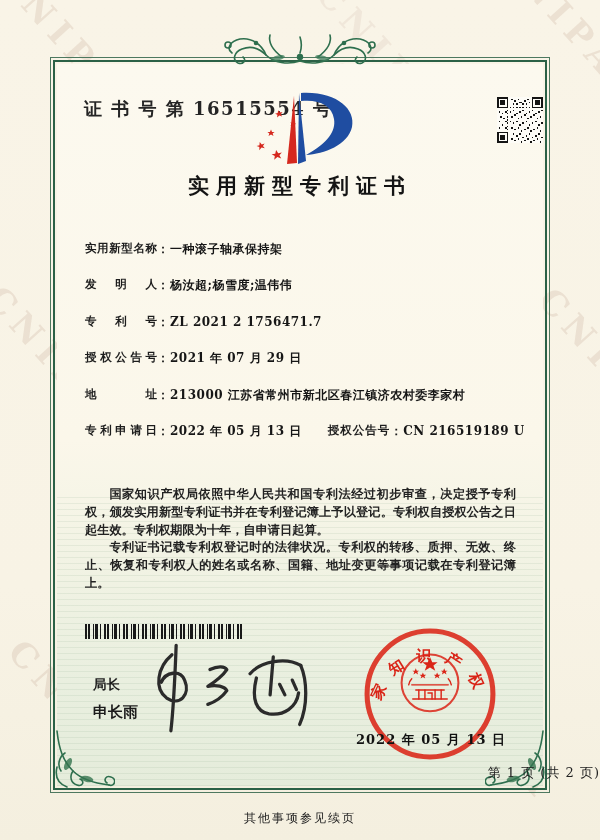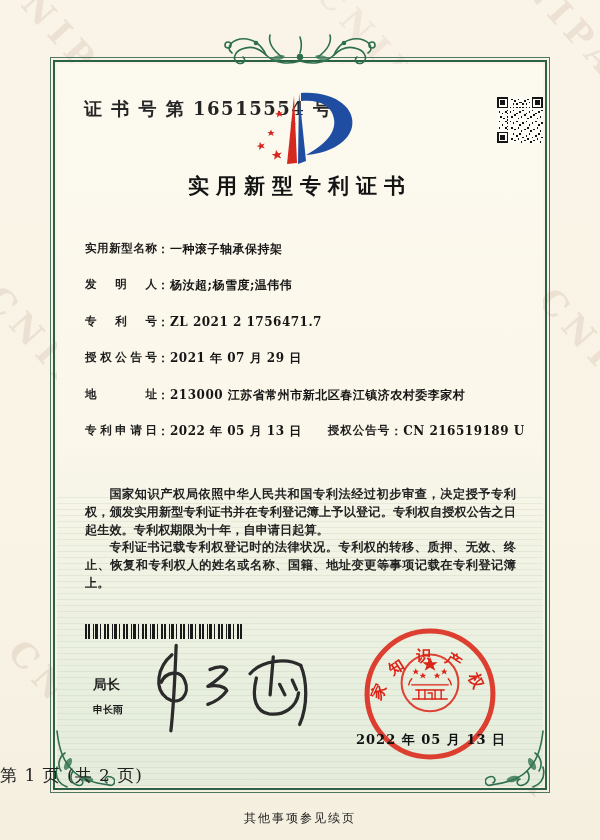--- a/index.html
+++ b/index.html
@@ -66,29 +66,29 @@
 
   
   .barcode { position:absolute; left:85px; top:624px; width:157px; height:15px; z-index:4;
     background-image:repeating-linear-gradient(90deg,
       #191919 0 2px, rgba(0,0,0,0) 2px 3px, #191919 3px 5px, rgba(0,0,0,0) 5px 8px,
       #191919 8px 9px, rgba(0,0,0,0) 9px 10px, #191919 10px 13px, rgba(0,0,0,0) 13px 15px,
       #191919 15px 16px, rgba(0,0,0,0) 16px 19px); }
 
   
   .off-title { position:absolute; left:93px; top:676px; font-size:13.5px; font-weight:700; z-index:4; }
-  .off-name  { position:absolute; left:93px; top:703px; font-size:10px; font-weight:700; z-index:4; }
+  .off-name  { position:absolute; left:93px; top:703px; font-size:15px; font-weight:700; z-index:4; }
   .sig { position:absolute; left:140px; top:640px; width:180px; height:95px; z-index:5; }
 
   .seal { position:absolute; left:362px; top:626px; width:136px; height:136px; z-index:4; }
   .seal-date { position:absolute; left:356px; top:731px; width:150px; z-index:6;
     text-align:center; font-size:13px; font-weight:600; letter-spacing:1px; color:#111; }
 
   .page-num { position:absolute; left:0; top:764px; width:100%; z-index:4;
-    text-align:left; font-size:17px; letter-spacing:1px; color:#222; }
+    text-align:right; font-size:13px; letter-spacing:1px; color:#222; }
   .cont-note { position:absolute; left:0; top:800px; width:100%; z-index:4;
     text-align:center; font-size:12px; letter-spacing:2px; color:#1d1d1d;margin-top:10px; }
 </style>
 </head>
 <body>
 
 <div class="page">
 
   <span class="wm wm1">CNIPA</span>
   <span class="wm wm2">CNIPA</span>

